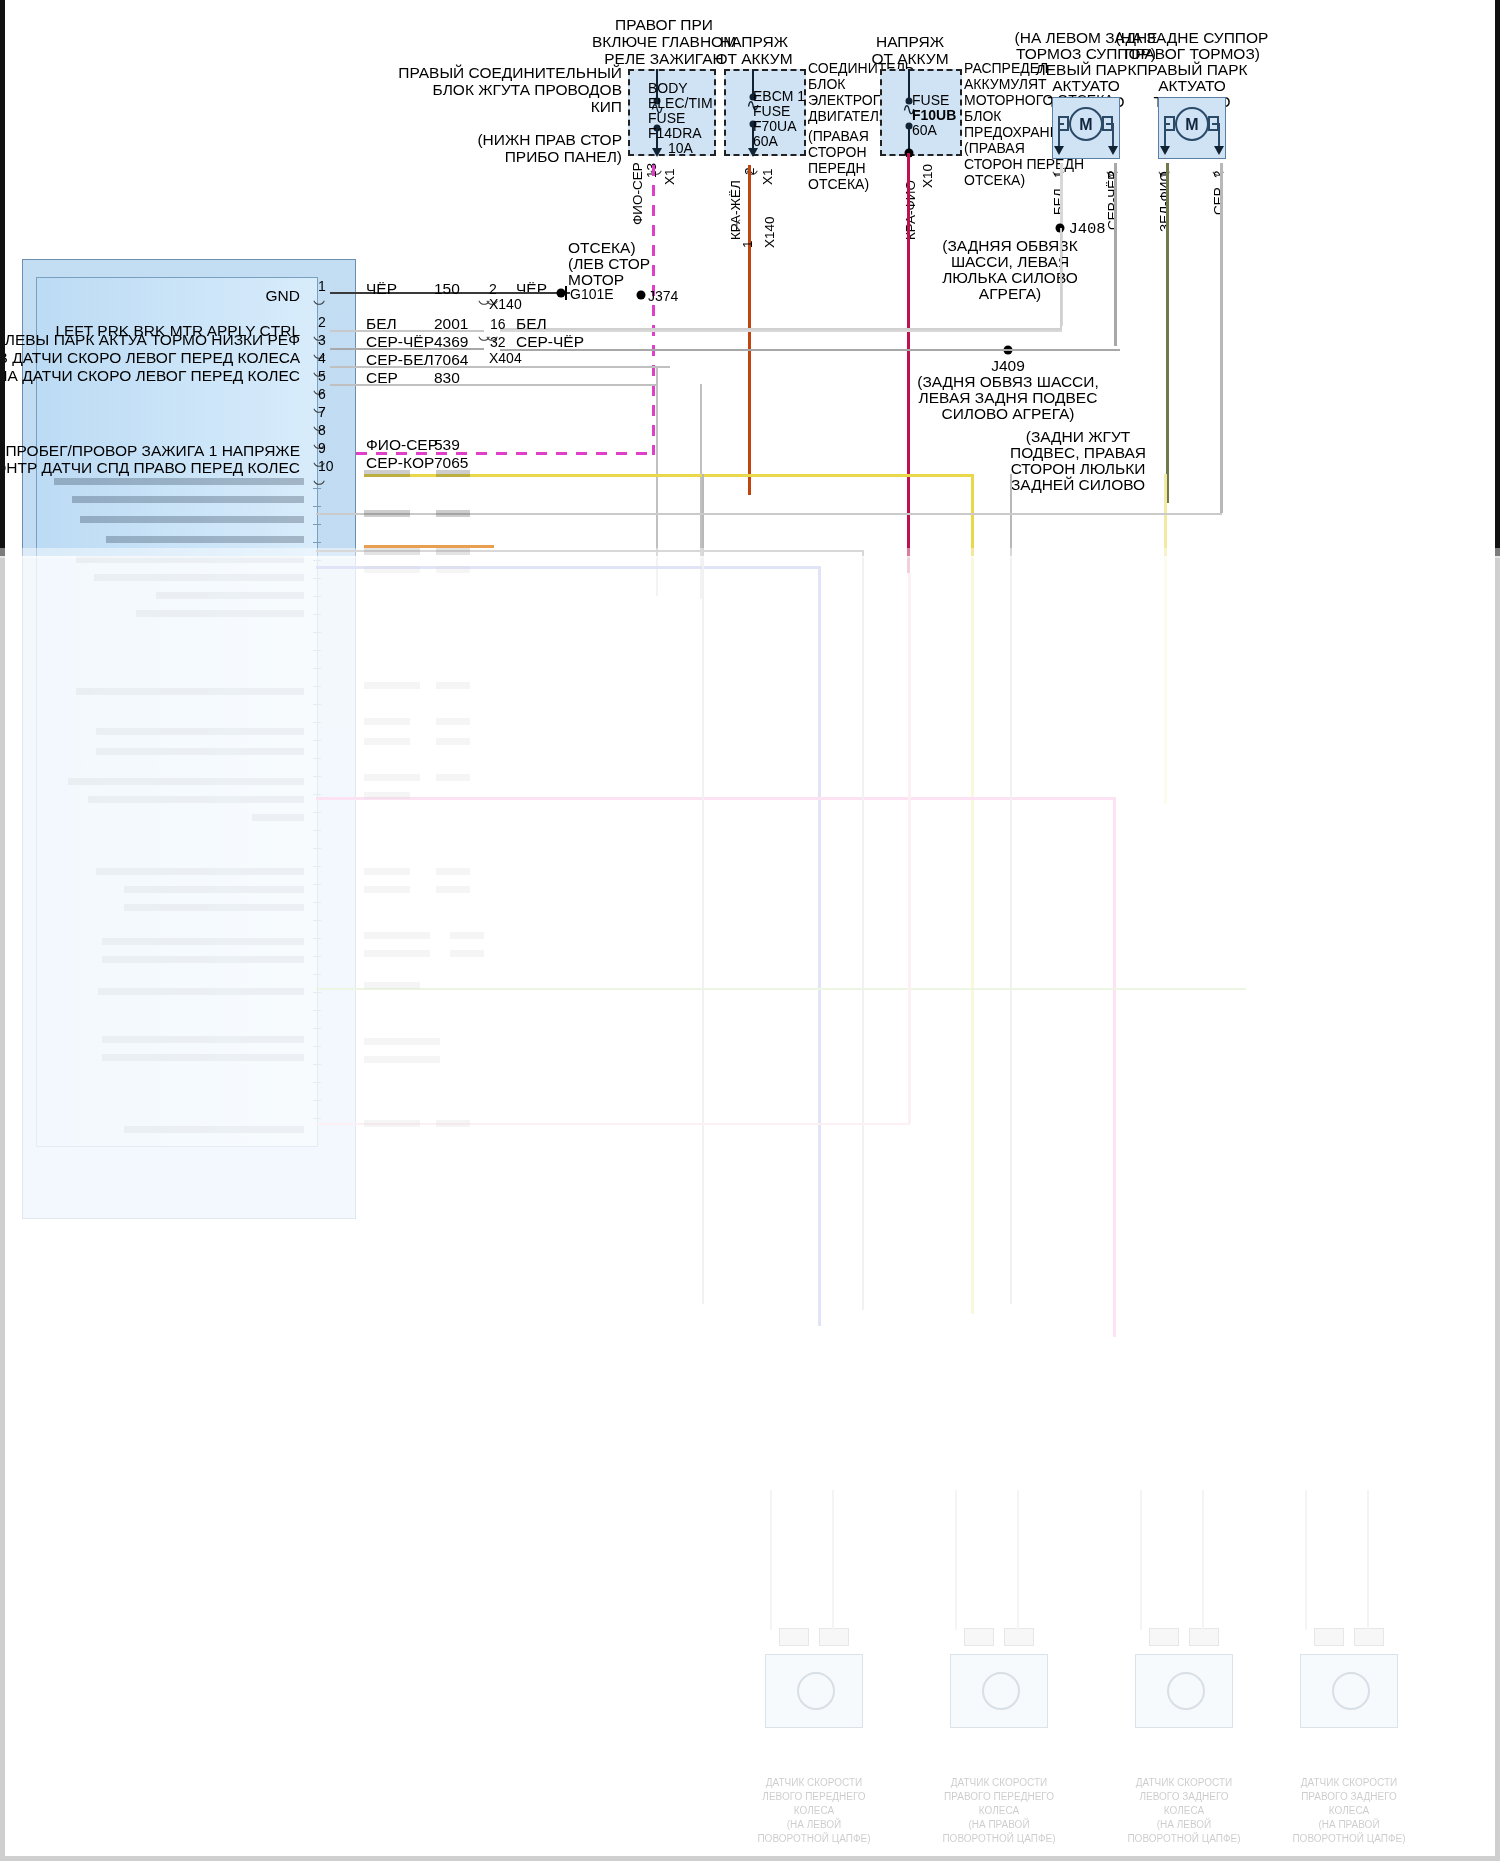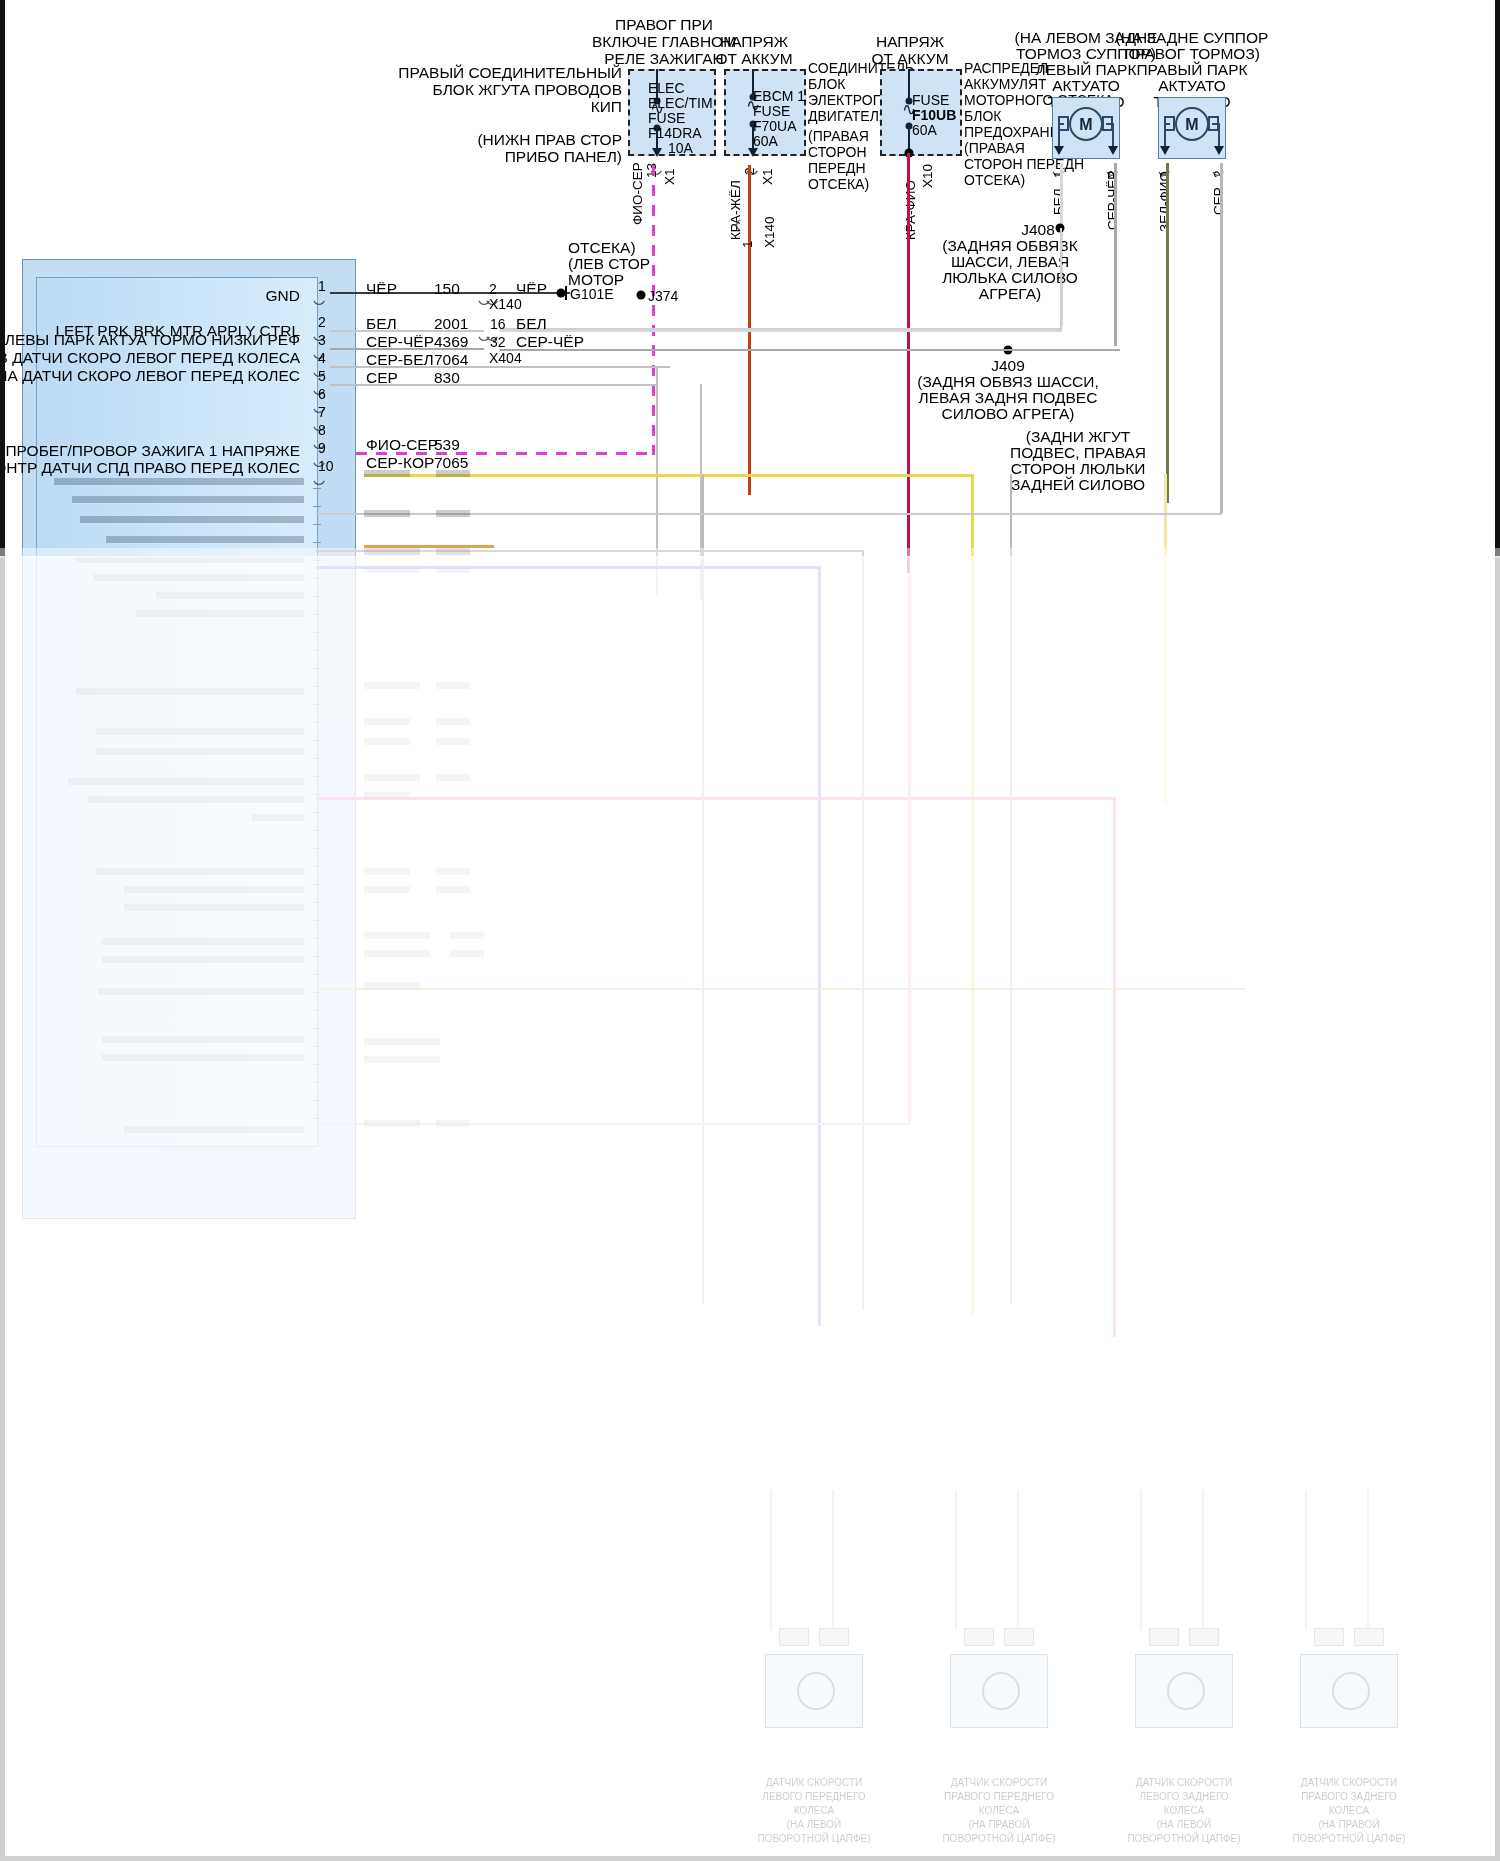--- a/index.html
+++ b/index.html
@@ -162,21 +162,21 @@
   <div class="txt r" style="left:622px; top:148px;">ПРИБО ПАНЕЛ)</div>
 
   <div class="fusebox" style="left:628px; top:69px; width:88px; height:87px;"></div>
   <div class="w wv" style="left:656px; top:69px; height:31px; background:#123;"></div>
   <div class="fuse-sq" style="left:657px; top:101px;"></div>
   <div class="squiggle" style="left:650px; top:98px;">∿</div>
   <div class="fuse-sq" style="left:657px; top:128px;"></div>
   <div class="w wv" style="left:656px; top:128px; height:22px; background:#123;"></div>
   <div class="arrowdown" style="left:652px; top:148px;"></div>
 
-  <div class="txt small" style="left:648px; top:80px;">ELEC</div>
+  <div class="txt small" style="left:648px; top:80px;">BODY</div>
   <div class="txt small" style="left:648px; top:95px;">ELEC/TIM</div>
   <div class="txt small" style="left:648px; top:110px;">FUSE</div>
   <div class="txt small" style="left:648px; top:125px;">F14DRA</div>
   <div class="txt small" style="left:648px; top:140px;margin-left:20px;">10A</div>
 
   <div class="conn" style="left:650px; top:156px;">‿</div>
   <div class="vert small" style="left:662px; top:185px;">X1</div>
   <div class="vert small" style="left:644px; top:178px;">13</div>
   <div class="vert small" style="left:630px; top:225px;">ФИО-СЕР</div>
 
@@ -287,21 +287,21 @@
   <div class="conn" style="left:1158px; top:157px;">‿</div>
   <div class="conn" style="left:1212px; top:157px;">‿</div>
   <div class="vert small" style="left:1157px; top:178px;">1</div>
   <div class="vert small" style="left:1157px; top:232px;">ЗЕЛ-ФИО</div>
   <div class="vert small" style="left:1211px; top:178px;">2</div>
   <div class="vert small" style="left:1211px; top:215px;">СЕР</div>
   <div class="abs" style="left:1166px; top:163px; width:2.5px; height:340px; background:#6e7a4a;"></div>
   <div class="abs" style="left:1220px; top:163px; width:2.5px; height:350px; background:#b8b8b8;"></div>
 
   <div class="dot" style="left:1060px; top:228px;"></div>
-  <div class="txt c" style="left:1038px; top:221px;">J408</div>
+  <div class="txt c" style="left:1087px; top:221px;font-family:Liberation Mono, monospace;">J408</div>
   <div class="txt c" style="left:1010px; top:237px;">(ЗАДНЯЯ ОБВЯЗК</div>
   <div class="txt c" style="left:1010px; top:253px;">ШАССИ, ЛЕВАЯ</div>
   <div class="txt c" style="left:1010px; top:269px;">ЛЮЛЬКА СИЛОВО</div>
   <div class="txt c" style="left:1010px; top:285px;">АГРЕГА)</div>
   <div class="abs" style="left:1060px; top:228px; width:2.2px; height:102px; background:#d0d0d0;"></div>
   <div class="abs" style="left:500px; top:328px; width:562px; height:2.2px; background:#d0d0d0;"></div>
 
   <div class="dot" style="left:1008px; top:350px;"></div>
   <div class="txt c" style="left:1008px; top:357px;">J409</div>
   <div class="txt c" style="left:1008px; top:373px;">(ЗАДНЯ ОБВЯЗ ШАССИ,</div>

